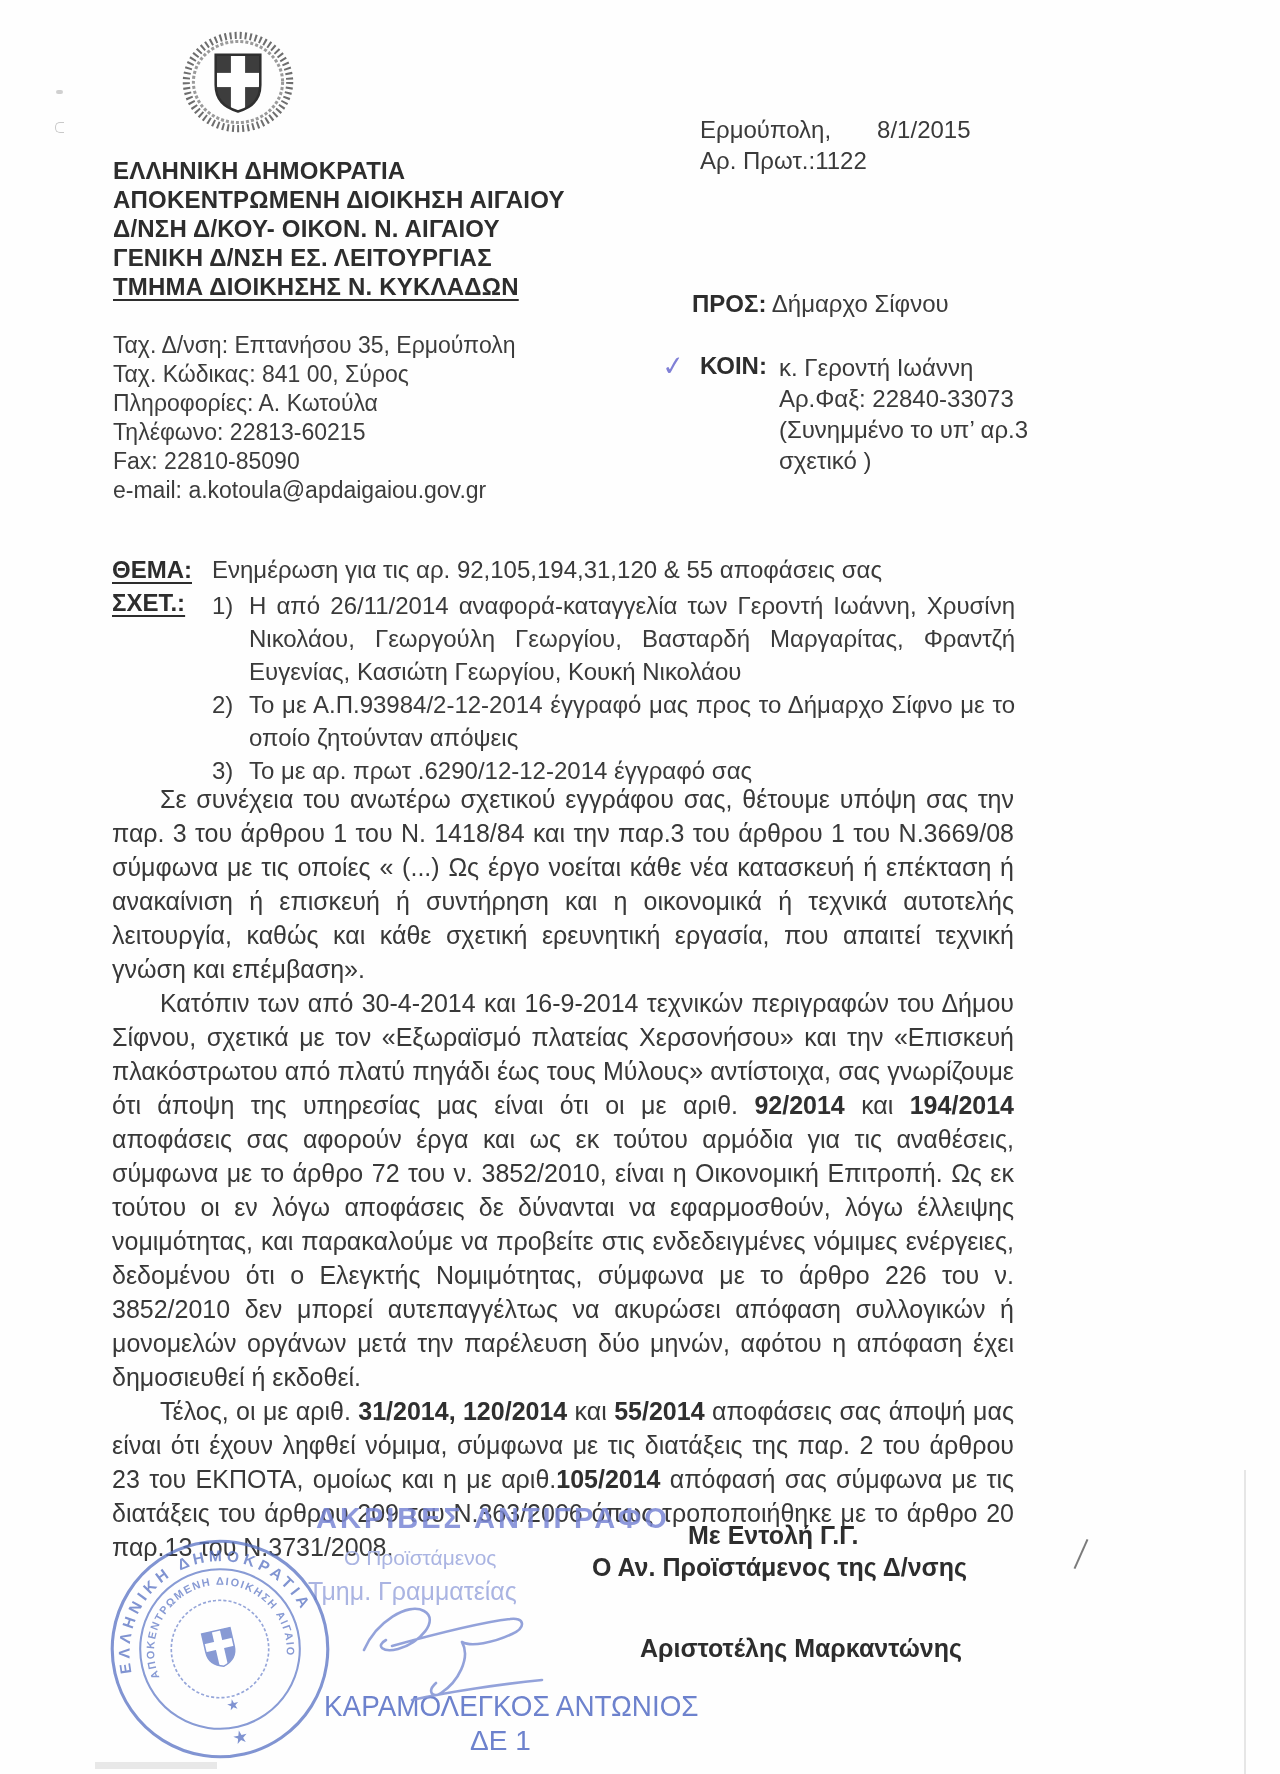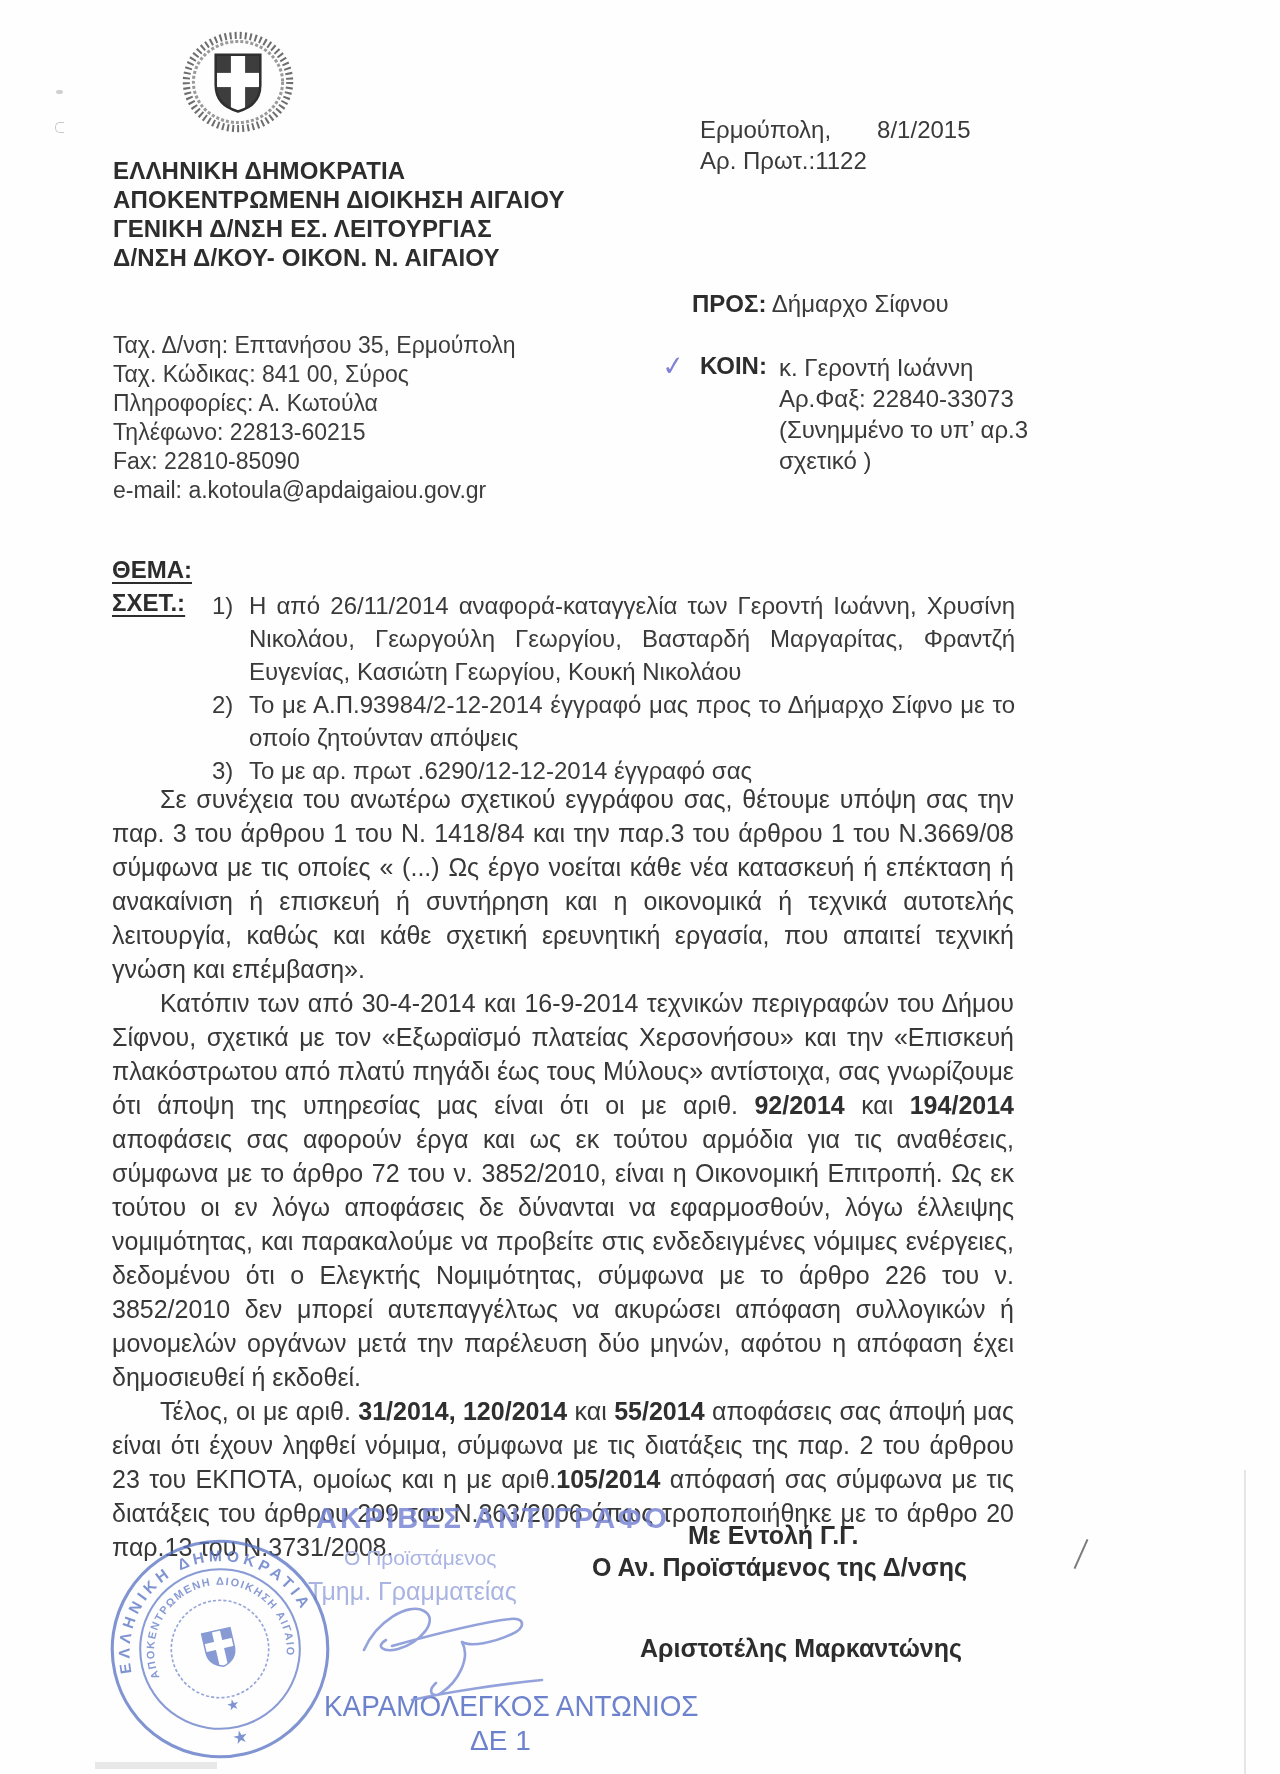--- a/index.html
+++ b/index.html
@@ -83,22 +83,23 @@
     <g clip-path="url(#shieldClip)">
       <rect x="67" y="24" width="14" height="60" fill="#ffffff"></rect>
       <rect x="50" y="44" width="48" height="14" fill="#ffffff"></rect>
     </g>
     <path d="M52 26 h44 v30 q0 20 -22 26 q-22 -6 -22 -26 z" fill="none" stroke="#2f2f2f" stroke-width="2.5"></path>
   </svg>
 
   <div class="abs org">
     <div>ΕΛΛΗΝΙΚΗ ΔΗΜΟΚΡΑΤΙΑ</div>
     <div>ΑΠΟΚΕΝΤΡΩΜΕΝΗ ΔΙΟΙΚΗΣΗ ΑΙΓΑΙΟΥ</div>
+    <div>Δ/ΝΣΗ Δ/ΚΟΥ- ΟΙΚΟΝ. Ν. ΑΙΓΑΙΟΥ</div>
     <div>ΓΕΝΙΚΗ Δ/ΝΣΗ ΕΣ. ΛΕΙΤΟΥΡΓΙΑΣ</div>
-    <div>Δ/ΝΣΗ Δ/ΚΟΥ- ΟΙΚΟΝ. Ν. ΑΙΓΑΙΟΥ</div>
+    <div class="ul">ΤΜΗΜΑ ΔΙΟΙΚΗΣΗΣ Ν. ΚΥΚΛΑΔΩΝ</div>
   </div>
 
   <div class="abs contact">
     <div>Ταχ. Δ/νση: Επτανήσου 35, Ερμούπολη</div>
     <div>Ταχ. Κώδικας: 841 00, Σύρος</div>
     <div>Πληροφορίες: Α. Κωτούλα</div>
     <div>Τηλέφωνο: 22813-60215</div>
     <div>Fax: 22810-85090</div>
     <div>e-mail: a.kotoula@apdaigaiou.gov.gr</div>
   </div>
@@ -118,20 +119,21 @@
     <span class="cc-label">ΚΟΙΝ:</span>
     <div class="cc-lines">
       <div>κ. Γεροντή Ιωάννη</div>
       <div>Αρ.Φαξ: 22840-33073</div>
       <div>(Συνημμένο το υπ’ αρ.3</div>
       <div>σχετικό )</div>
     </div>
   </div>
 
   <div class="abs subj-label">ΘΕΜΑ:</div>
+  <div class="abs subj-text">Ενημέρωση για τις αρ. 92,105,194,31,120 &amp; 55 αποφάσεις σας</div>
 
   <div class="abs rel-label">ΣΧΕΤ.:</div>
   <div class="abs rel-items">
     <div class="rel-item">
       <span class="num">1)</span>
       <span class="txt">Η από 26/11/2014 αναφορά-καταγγελία των Γεροντή Ιωάννη, Χρυσίνη Νικολάου, Γεωργούλη Γεωργίου, Βασταρδή Μαργαρίτας, Φραντζή Ευγενίας, Κασιώτη Γεωργίου, Κουκή Νικολάου</span>
     </div>
     <div class="rel-item">
       <span class="num">2)</span>
       <span class="txt">Το με Α.Π.93984/2-12-2014 έγγραφό μας προς το Δήμαρχο Σίφνο με το οποίο ζητούνταν απόψεις</span>

